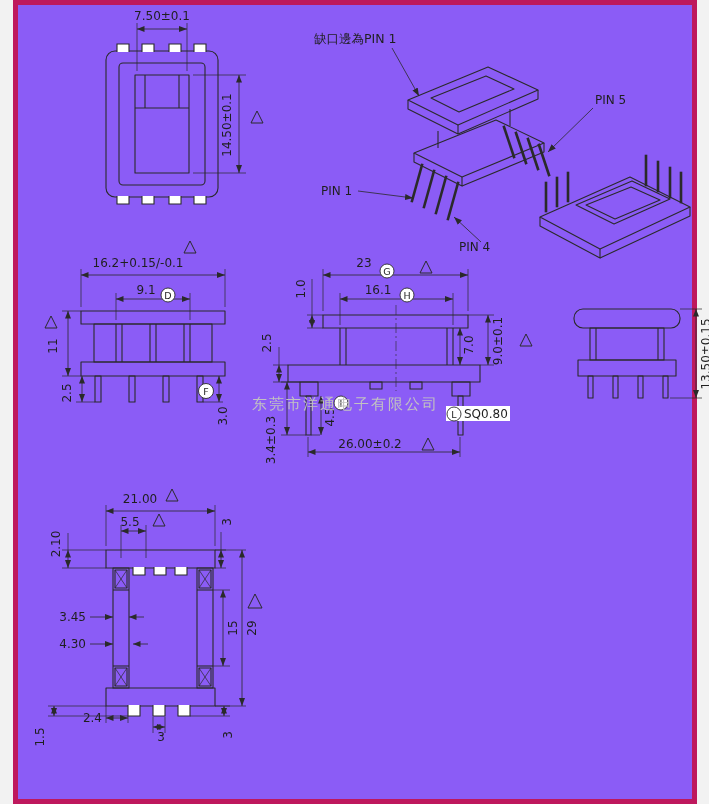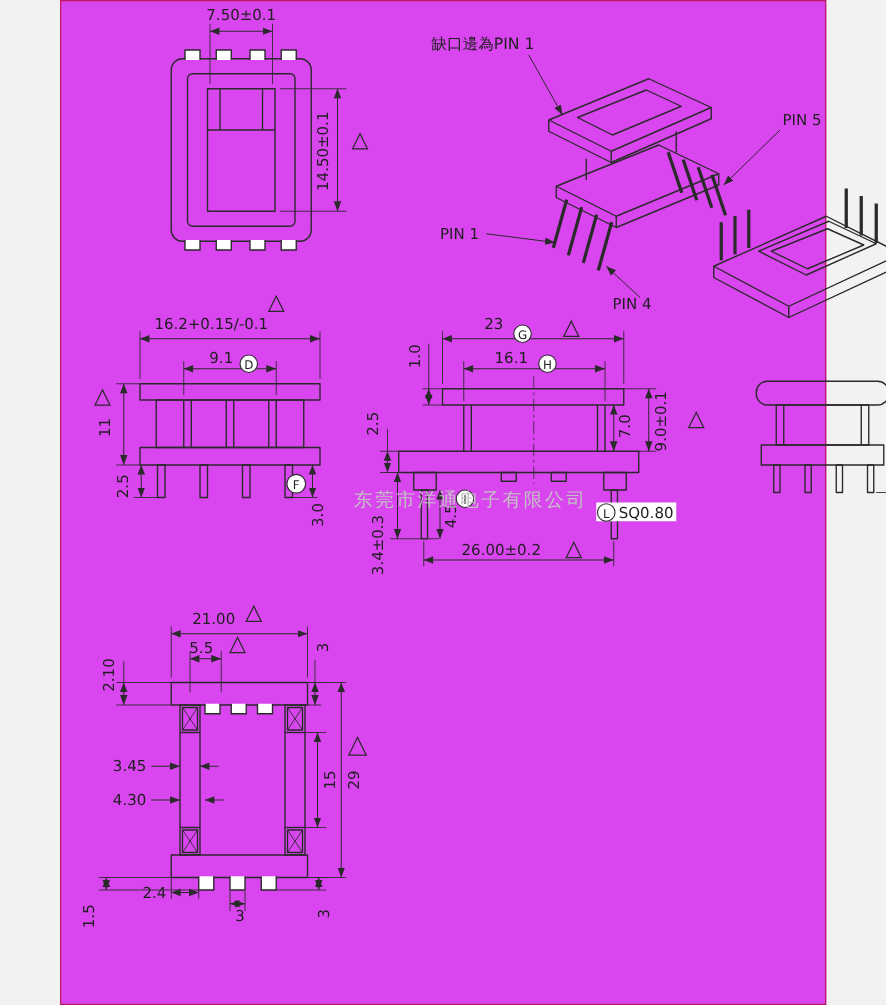--- a/index.html
+++ b/index.html
@@ -1,18 +1,18 @@
 <!DOCTYPE html>
 <html><head>
 <meta charset="utf-8">
 <style>
   html,body { margin:0; padding:0; background:#f2f2f2; }
   .page {
-    width:613px; height:804px; position:relative; margin:0 auto;
-    background:#d946ef; border:1px solid #be185d; box-sizing:border-box;
+    width:684px; height:804px; position:relative; margin:0 auto;
+    background:#8b5cf6; border:5px solid #be185d; box-sizing:border-box;
     font-family:"DejaVu Sans","Liberation Sans",sans-serif;
   }
   svg { display:block; }
   svg text {
     font-family:"DejaVu Sans","Liberation Sans",sans-serif;
     font-size:12px; fill:#1f1f1f;
   }
   .cn { font-size:12.5px; }
   .small { font-size:9.5px; }
   .wm { font-size:15px; fill:#c2c2c2; letter-spacing:2px; }

